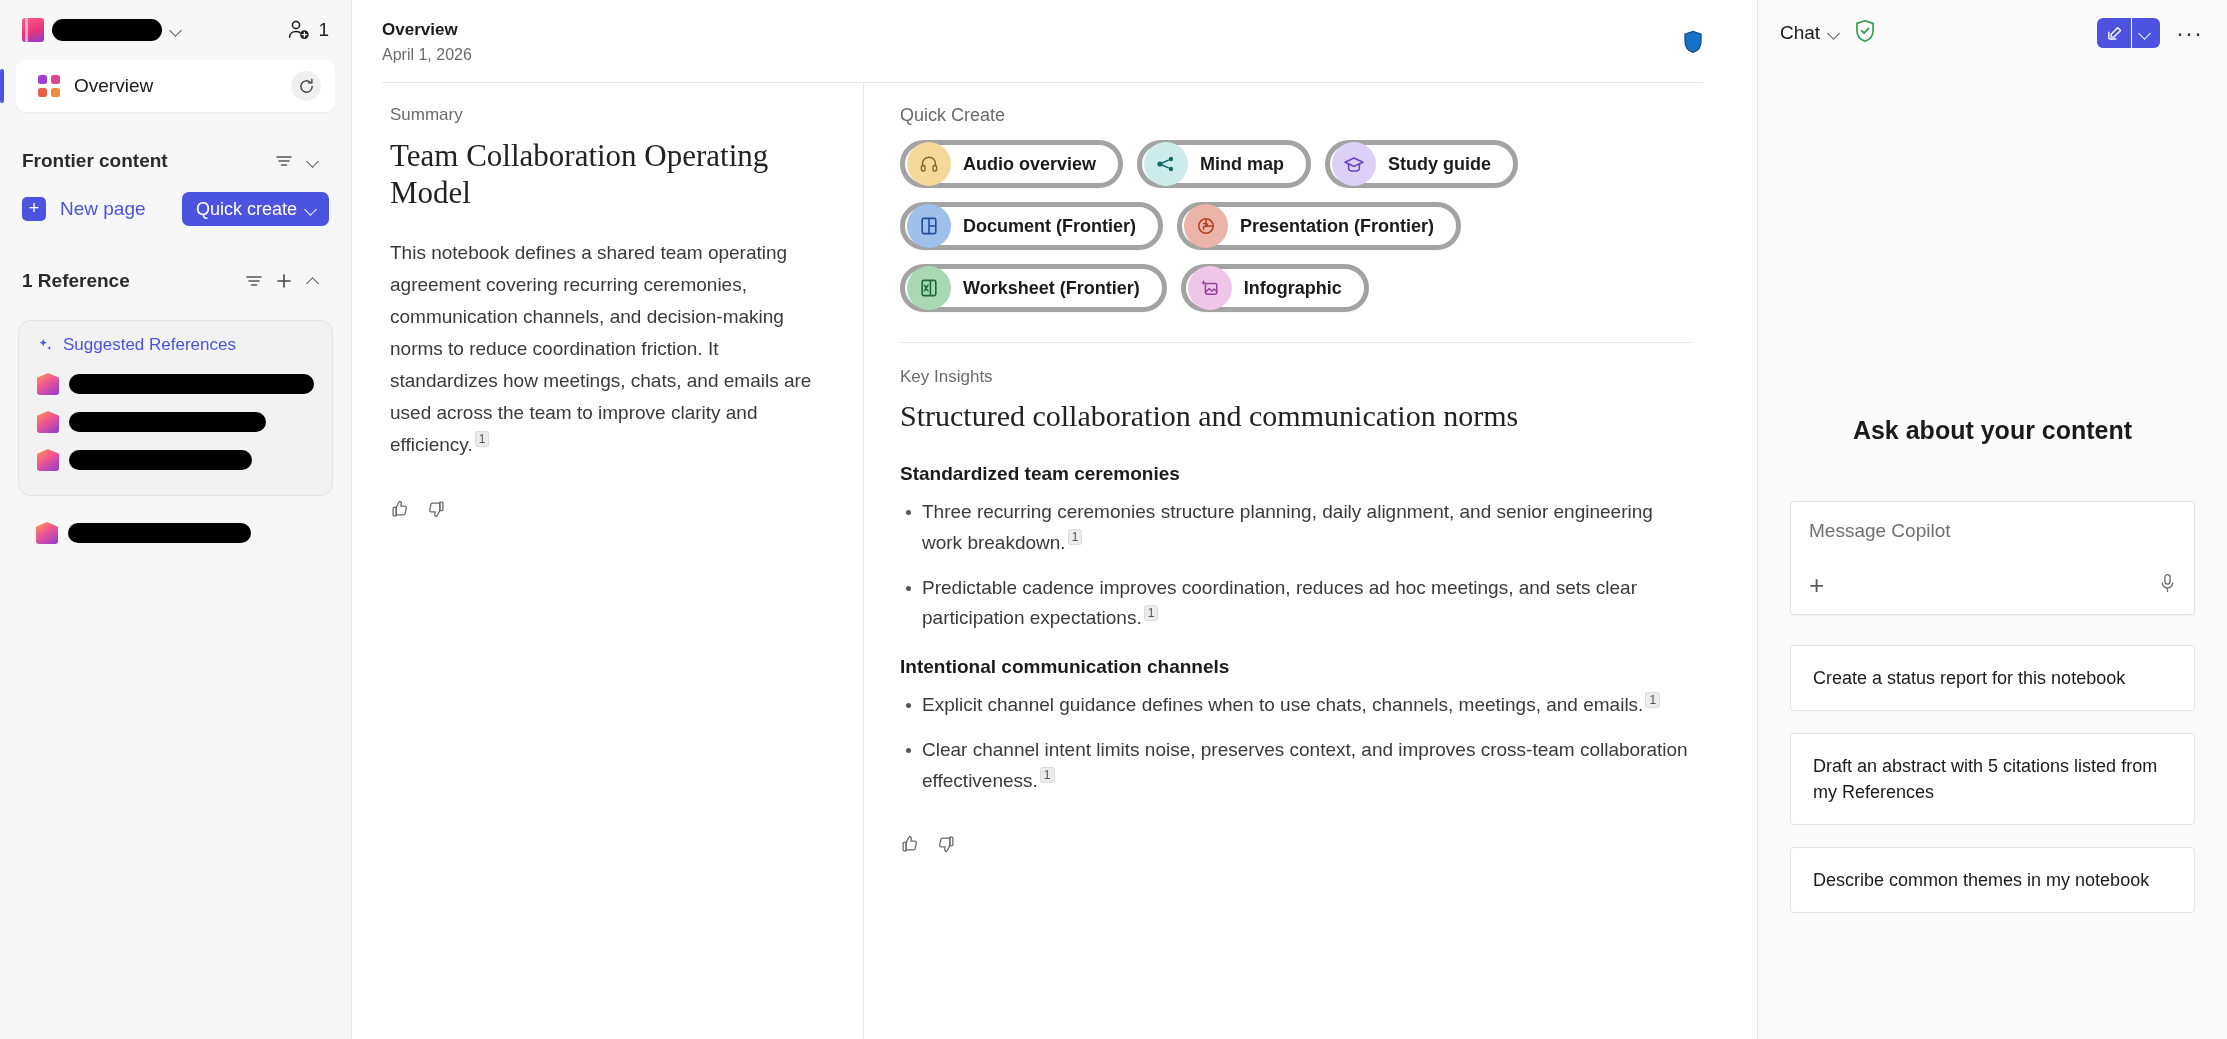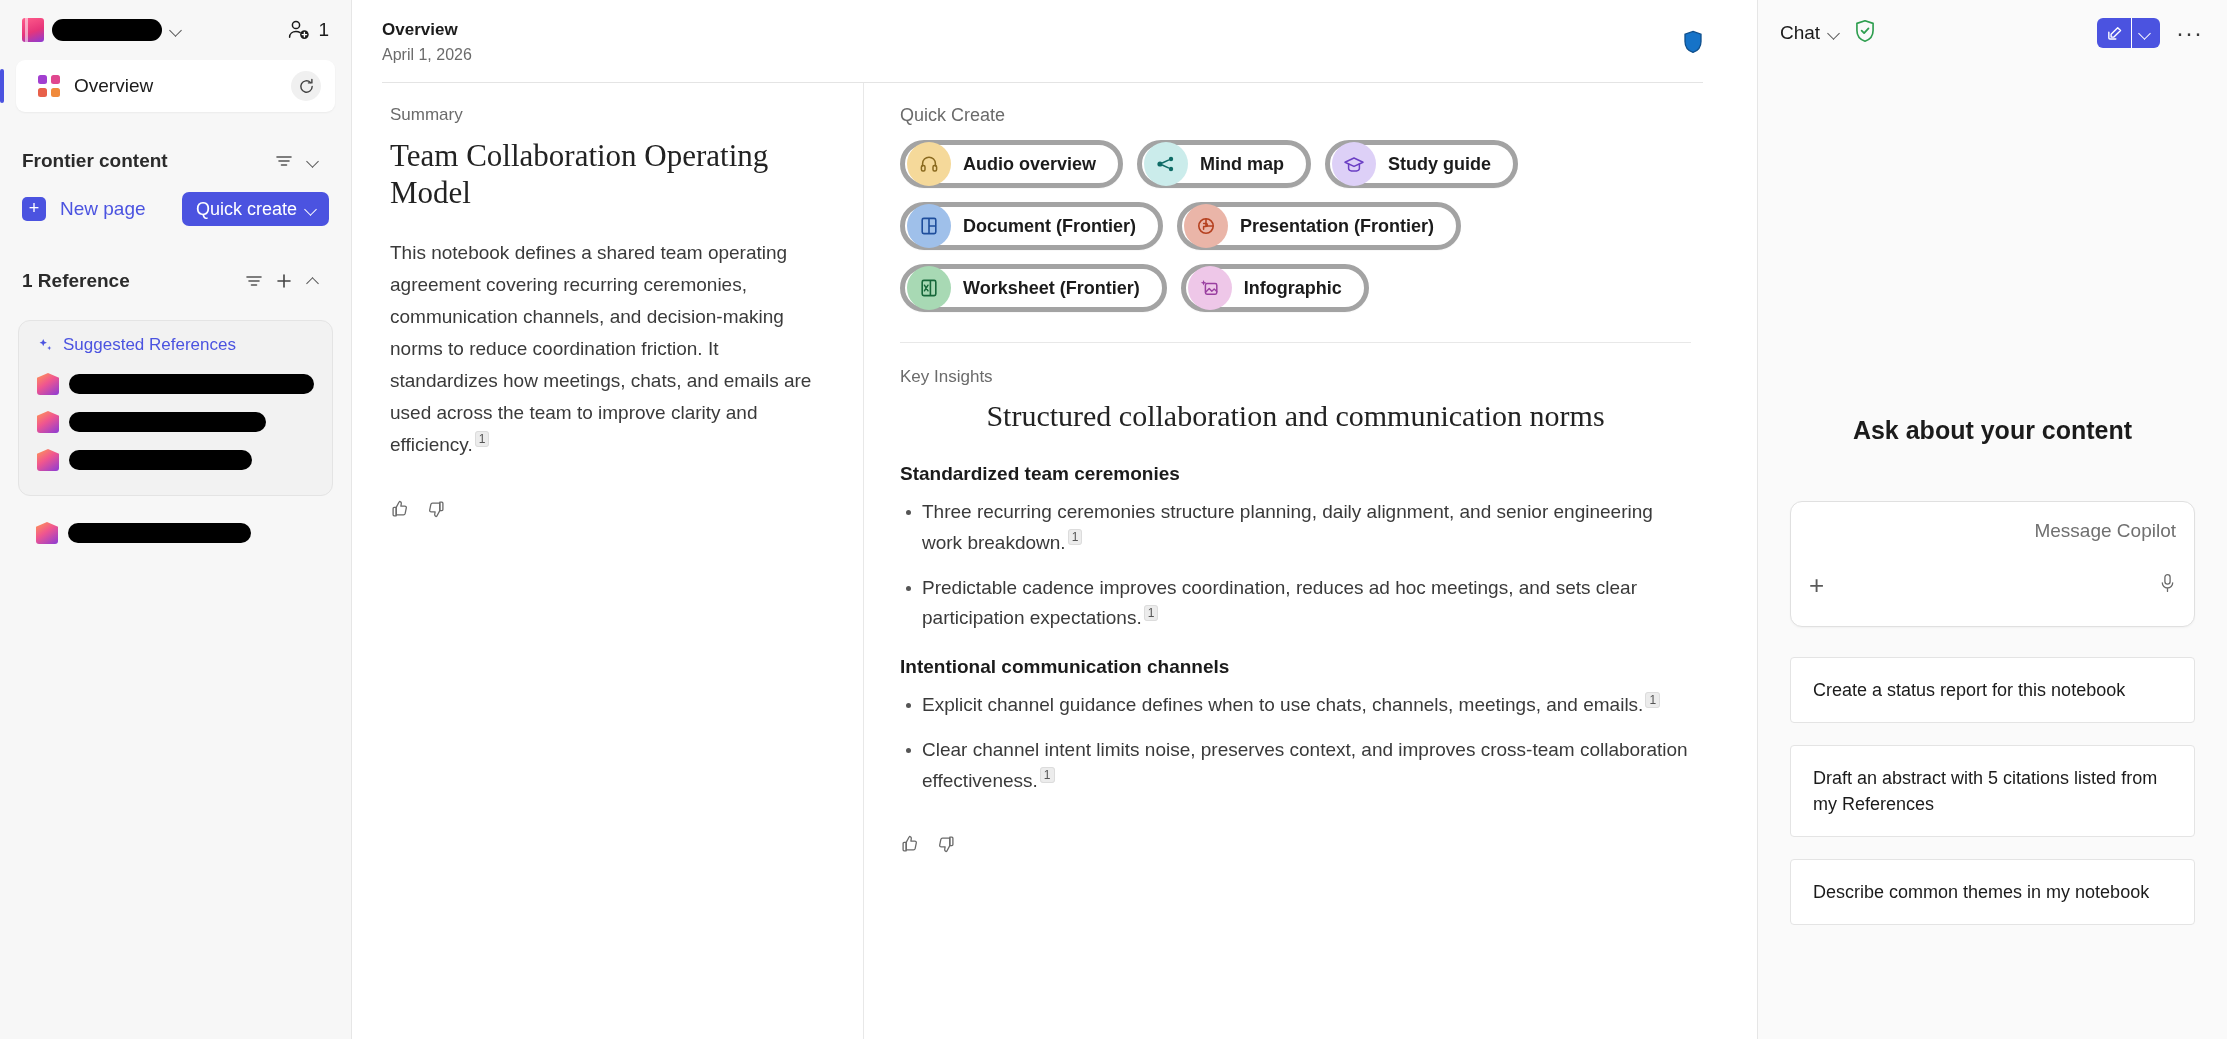--- a/index.html
+++ b/index.html
@@ -144,21 +144,21 @@
   }
   .chip-icon {
     width: 44px; height: 44px; border-radius: 50%; margin-left: 2px; flex: 0 0 44px;
     display: flex; align-items: center; justify-content: center;
   }
   .chip-label { font-size: 18px; color: #1b1b1b; font-weight: 600; white-space: nowrap; }
 
   .insights-rule { height: 1px; background: #e8e8e8; margin: 30px 0 24px 0; }
   .ins-title {
     font-family: "Liberation Serif", serif; font-size: 30px; color: #222;
-    font-weight: 400; margin-bottom: 30px; text-align: center;
+    font-weight: 400; margin-bottom: 30px;
   }
   .ins-sub { font-size: 19px; font-weight: 700; color: #1b1b1b; margin: 22px 0 12px 0; }
   ul.ins-list { list-style: none; }
   ul.ins-list li {
     position: relative; padding-left: 22px; font-size: 19px; color: #3a3a3a;
     line-height: 1.62; margin-bottom: 14px; max-width: 800px;
   }
   ul.ins-list li::before {
     content: ""; position: absolute; left: 6px; top: 13px;
     width: 5px; height: 5px; border-radius: 50%; background: #555;
@@ -185,22 +185,22 @@
     width: 28px; height: 30px; background: #4b53e0;
     display: flex; align-items: center; justify-content: center;
   }
   .split-chev .chev::before { border-color: #fff; }
   .ellipsis { font-size: 24px; color: #3a3a3a; letter-spacing: 1px; padding: 0 4px; }
 
   .chat-body { flex: 1; display: flex; flex-direction: column; align-items: center; padding: 0 32px; }
   .ask-title { font-size: 25px; font-weight: 700; color: #1b1b1b; margin-top: 368px; }
   .composer {
     width: 100%; margin-top: 56px; background: #fff;
-    border: 1px solid #e0e0e0; border-radius: 12px;
-    padding: 18px 18px 28px 18px; box-shadow: 0 1px 2px rgba(0,0,0,.04); text-align: right;
+    border: 1px solid #e0e0e0; border-radius: 4px;
+    padding: 18px 18px 16px 18px; box-shadow: 0 1px 2px rgba(0,0,0,.04);
   }
   .composer-ph { font-size: 19px; color: #707070; min-height: 34px; }
   .composer-row { display: flex; align-items: center; justify-content: space-between; margin-top: 18px; }
   .plus-icon { font-size: 26px; color: #5a5a5a; line-height: 1; }
   .sugg-list { width: 100%; margin-top: 30px; display: flex; flex-direction: column; gap: 22px; }
   .sugg-item {
     background: #fff; border: 1px solid #e4e4e4; border-radius: 4px;
     padding: 19px 22px; font-size: 18px; color: #1b1b1b; line-height: 1.45;
   }
 </style>

